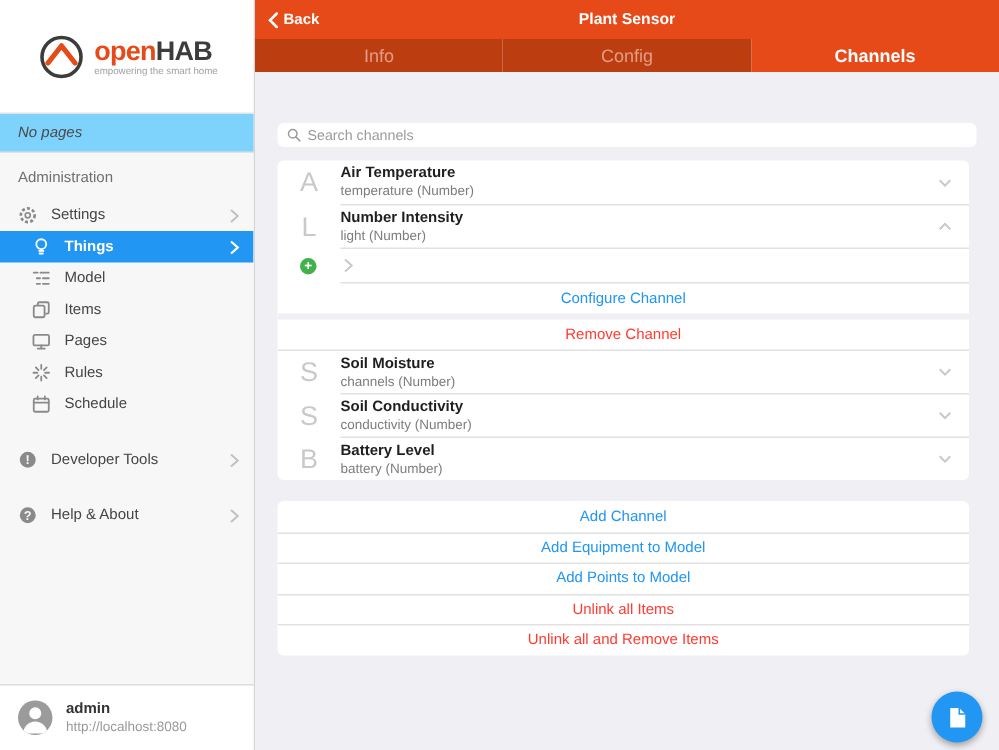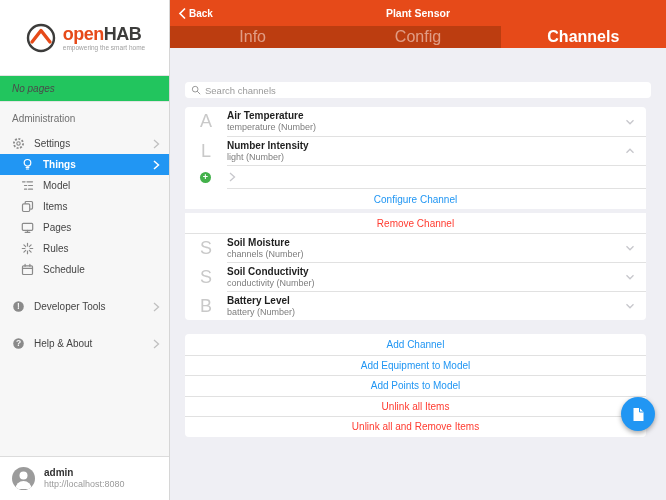--- a/index.html
+++ b/index.html
@@ -22,21 +22,21 @@
     height:76px; border-bottom:1px solid #e3e3e3;
     display:flex; align-items:center; justify-content:center; gap:5px;
     background:#fff;
   }
   .wordmark { display:flex; flex-direction:column; }
   .wordmark-row { font-size:18px; letter-spacing:-0.5px; line-height:18px; }
   .wm-open { color:#e64a19; font-weight:bold; }
   .wm-hab { color:#3c3c3b; font-weight:bold; }
   .tagline { font-size:6.5px; color:#a0a0a0; text-align:right; margin-top:1px; }
   .no-pages {
-    height:26px; border-bottom:1px solid #e3e3e3; background:#22c55e;
+    height:26px; border-bottom:1px solid #e3e3e3; background:#7dd3fc;
     display:flex; align-items:center; padding:0 12px;
     font-style:italic; font-size:10px; color:#4a4a4a;
   }
   .side-nav { flex:1; background:#f7f7f7; padding-top:3px; overflow:hidden; }
   .section-label { padding:8px 12px 9px; font-size:10px; color:#707070; }
   .nav-item {
     height:21px; display:flex; align-items:center;
     padding:0 9px 0 12px; gap:9px; font-size:10px; color:#454545;
     cursor:default;
   }
@@ -53,38 +53,38 @@
     display:flex; align-items:center; padding:0 12px; gap:9px;
   }
   .avatar {
     width:23px; height:23px; border-radius:50%; background:#9b9b9b;
     overflow:hidden; display:flex; align-items:flex-end; justify-content:center;
   }
   .user-name { font-size:10px; font-weight:bold; color:#333; line-height:12px; }
   .user-url { font-size:9px; color:#9a9a9a; line-height:11px; }
 
   
-  .main { position:absolute; left:170px; top:0; width:496px; height:436px; }
+  .main { position:absolute; left:170px; top:0; width:496px; height:500px; }
   .navbar {
     height:26px; background:#e64a19; position:relative;
     display:flex; align-items:center;
   }
   .back-btn {
     display:flex; align-items:center; gap:3px; color:#fff;
     font-size:10px; font-weight:600; padding-left:8px; z-index:2; cursor:pointer;
   }
   .nav-title {
     position:absolute; left:0; right:0; text-align:center;
     color:#fff; font-weight:bold; font-size:10.5px;
   }
   .tabbar { height:22px; display:flex; }
   .tab {
     flex:1; background:#bc3d10; color:rgba(255,235,228,0.55);
     display:flex; align-items:center; justify-content:center;
-    font-size:16px; cursor:pointer;
+    font-size:12px; cursor:pointer;
   }
   .tab.active { background:#e64a19; color:#fff; font-weight:600; }
 
   .content { position:absolute; top:48px; left:0; right:0; bottom:0; background:#efeff4; }
 
   .searchbar {
     margin:34px 15px 0 15px; height:16px; background:#fff; border-radius:4px;
     display:flex; align-items:center; padding:0 6px; gap:4px;
   }
   .searchbar input {

